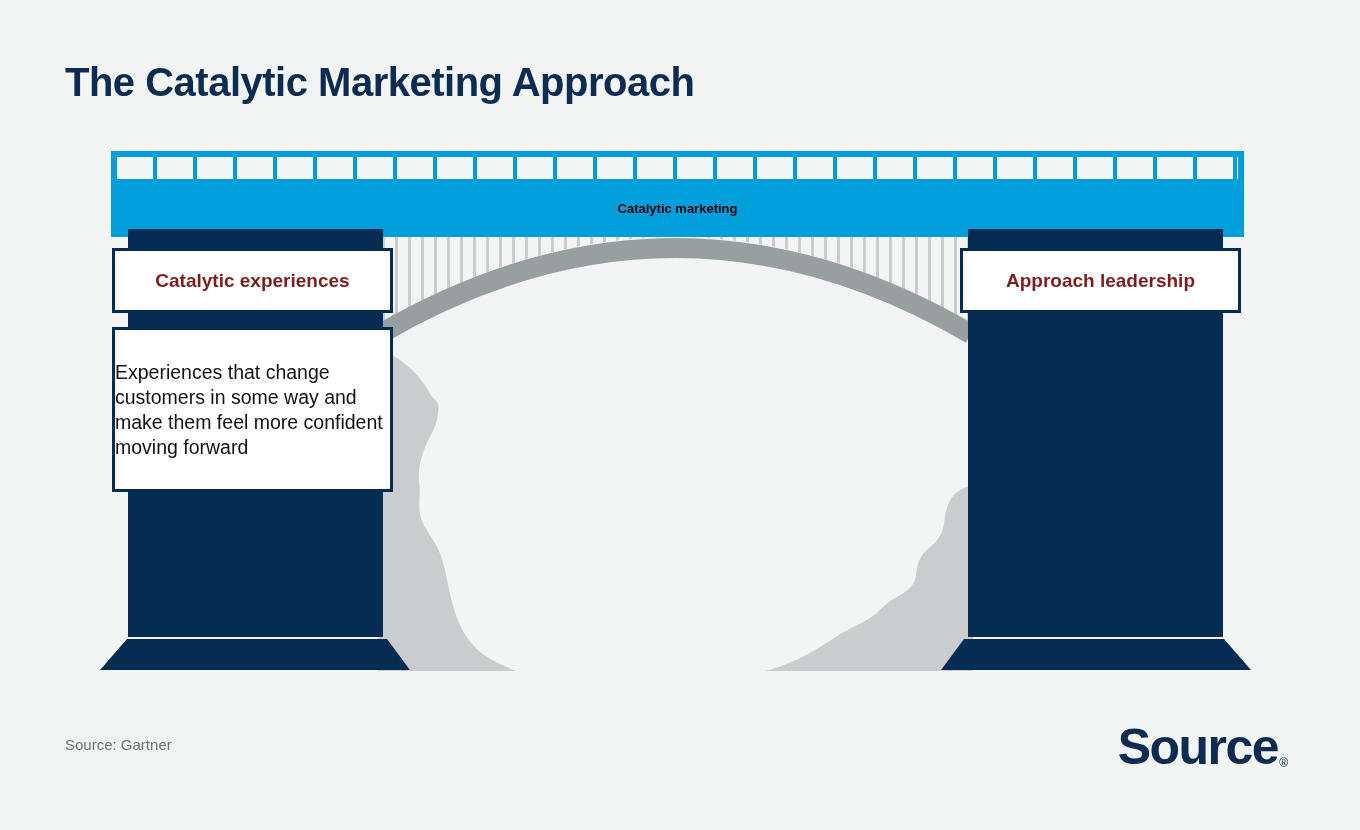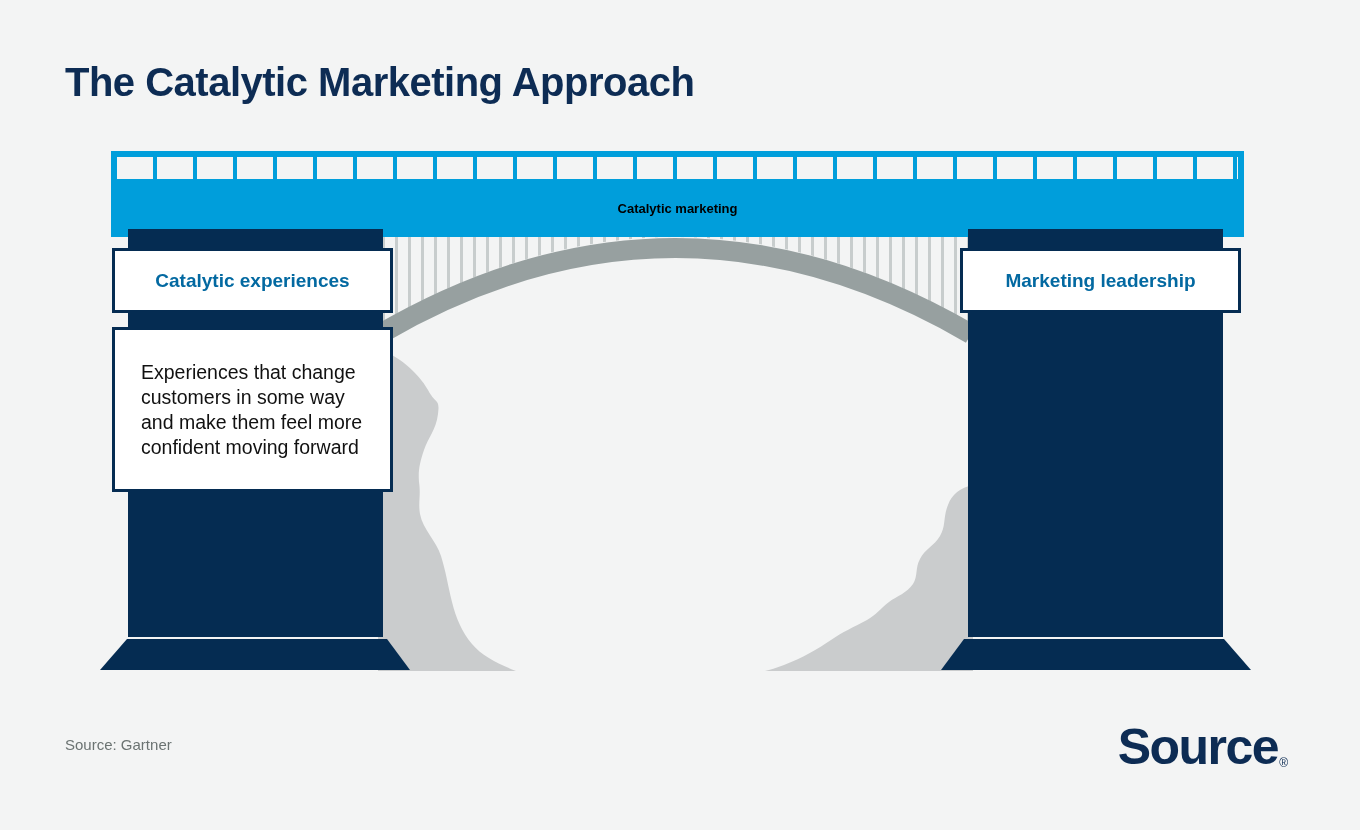--- a/index.html
+++ b/index.html
@@ -59,22 +59,22 @@
   .base-left{left:100px;clip-path:polygon(27px 0,287px 0,100% 100%,0 100%);}
   .base-right{left:941px;clip-path:polygon(23px 0,283px 0,100% 100%,0 100%);}
 
   
   .tbox{
     position:absolute;background:var(--box-white);
     border:3px solid var(--navy);z-index:4;
     display:flex;align-items:center;justify-content:center;
   }
   .tbox-title{width:281px;height:65px;top:248px;}
-  .tbox-title span{font-size:19px;font-weight:700;color:#0369a1;text-align:center;}
-  .tbox-desc{width:281px;height:165px;top:327px;padding:8px 26px;}
+  .tbox-title span{font-size:19px;font-weight:700;color:#7f1d1d;text-align:center;}
+  .tbox-desc{width:281px;height:165px;top:327px;padding:8px 0;}
   .tbox-desc span{font-size:19.5px;line-height:25px;color:var(--text-black);text-align:left;}
   .left-col{left:112px;}
   .right-col{left:960px;}
 
   
   .footer-text{
     position:absolute;left:65px;top:736px;
     font-size:15px;line-height:18px;color:var(--footer-gray);z-index:5;
   }
   .logo{
@@ -141,21 +141,21 @@
   <div class="base base-right"></div>
 
   <div class="tbox tbox-title left-col">
     <span>Catalytic experiences</span>
   </div>
   <div class="tbox tbox-desc left-col">
     <span>Experiences that change customers in some way and make them feel more confident moving forward</span>
   </div>
 
   <div class="tbox tbox-title right-col">
-    <span>Marketing leadership</span>
+    <span>Approach leadership</span>
   </div>
 
   <div class="footer-text">
     <div>Source: Gartner</div>
   </div>
 
   <div class="logo">
     <span>Source</span>
     <span class="reg">®</span>
   </div>

